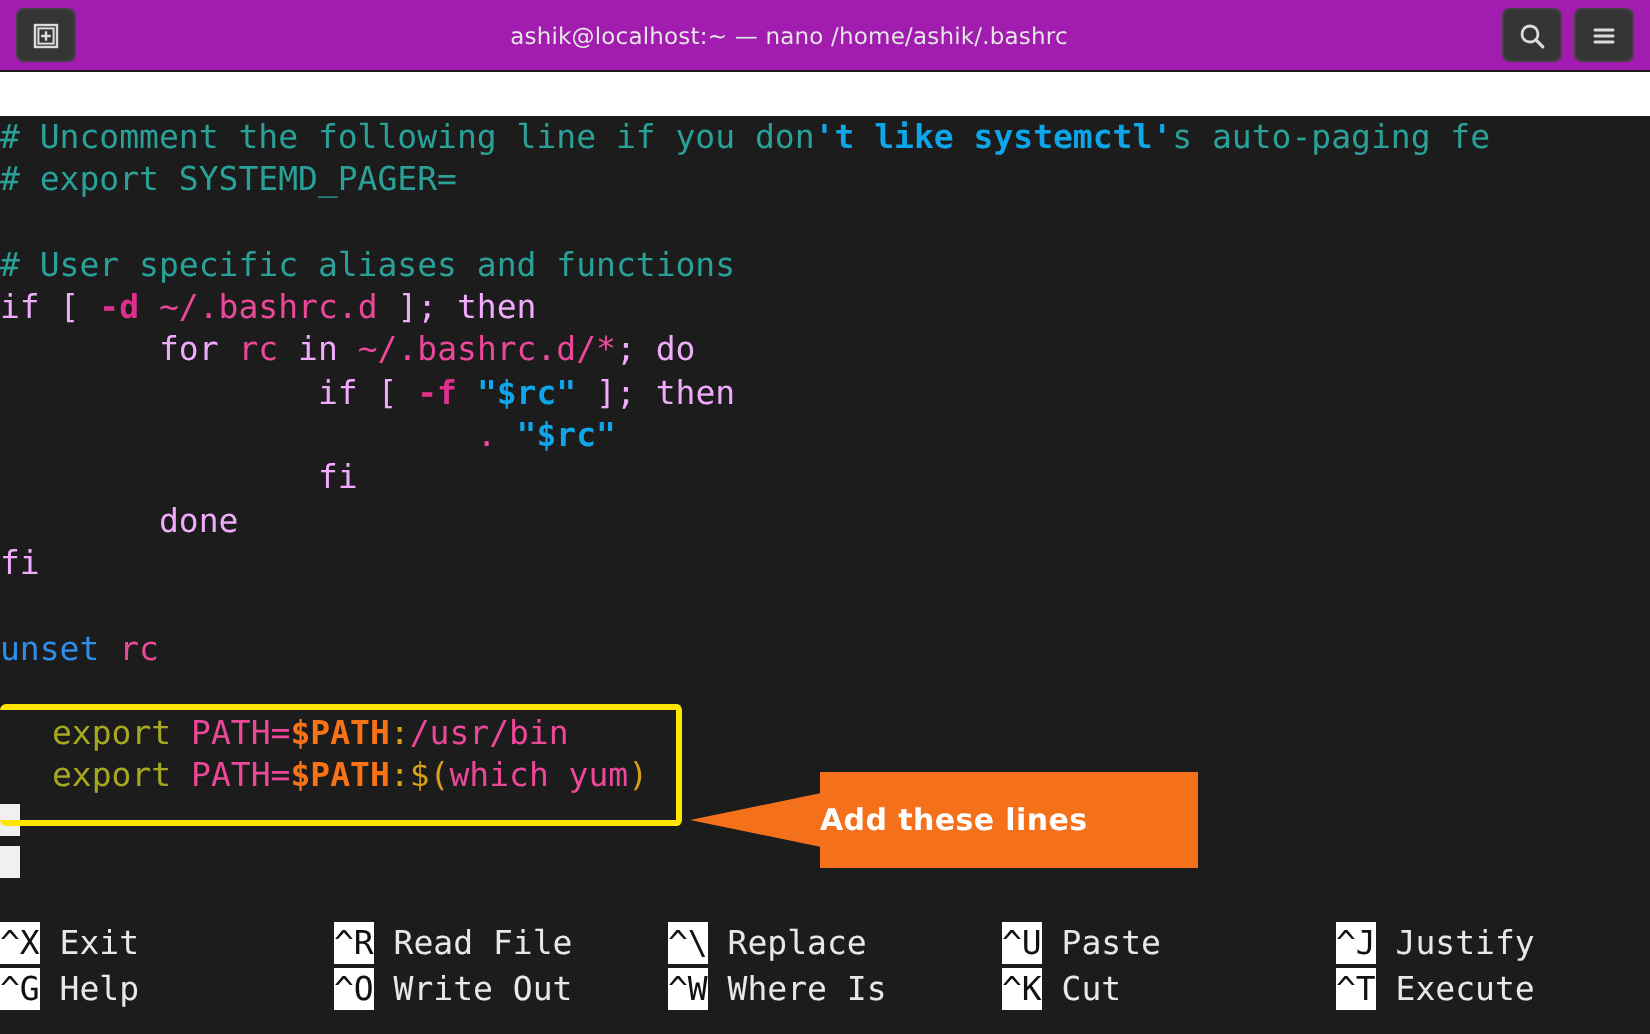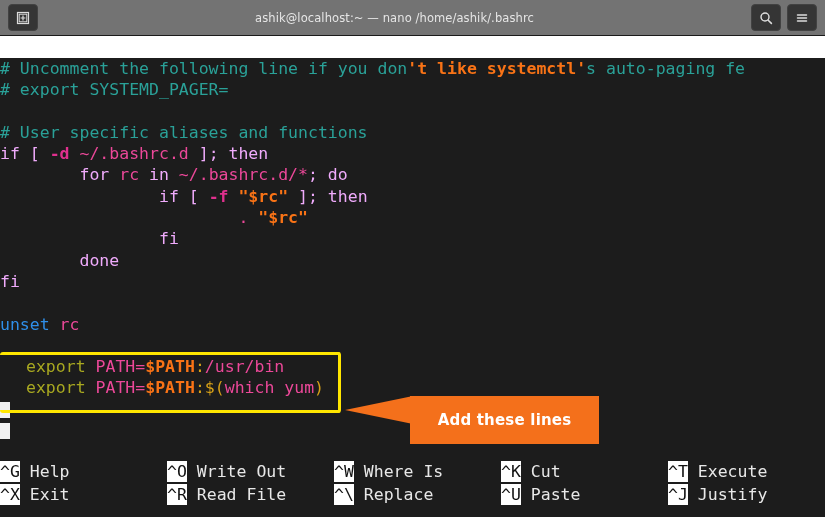--- a/index.html
+++ b/index.html
@@ -21,21 +21,21 @@
     background: #1c1c1c;
     overflow: hidden;
   }
 
   
   .titlebar {
     position: absolute;
     left: 0; top: 0;
     width: 825px;
     height: 36px;
-    background: #737373;
+    background: #a21caf;
     border-bottom: 1px solid #1a1a1a;
     display: flex;
     align-items: center;
     box-sizing: border-box;
     padding: 0 8px;
   }
   .tb-btn {
     width: 28px;
     height: 25px;
     border-radius: 4px;
@@ -97,21 +97,21 @@
     white-space: pre;
   }
   .code .ln {
     height: 21.3px;
     padding-left: 0px;
     white-space: pre;
   }
 
   
   .c-comment { color: #2aa198; }
-  .c-str     { color: #f97316; font-weight: bold; }
+  .c-str     { color: #0ea5e9; font-weight: bold; }
   .c-kw      { color: #f0abfc; }
   .c-flag    { color: #e0308e; font-weight: bold; }
   .c-plain   { color: #ec4899; }
   .c-blue    { color: #2f8ee8; font-weight: normal; }
   .c-var     { color: #f97316; font-weight: bold; }
   .c-op      { color: #d6a017; }
   .c-exp     { color: #a8a820; padding-left: 26px; }
 
   .cursor-blk {
     display: inline-block;
@@ -132,27 +132,27 @@
     border-left: none;
     box-sizing: border-box;
     border-radius: 3px;
     pointer-events: none;
   }
 
   
   .callout {
     position: absolute;
     left: 410px;
-    top: 360px;
+    top: 350px;
     width: 189px;
     height: 48px;
     background: #f4701b;
     display: flex;
     align-items: center;
-    justify-content: center;
+    justify-content: flex-start;
   }
   .callout span {
     color: #ffffff;
     font-family: "DejaVu Sans", sans-serif;
     font-weight: bold;
     font-size: 15px;
     letter-spacing: 0.2px;
   }
   .arrow {
     position: absolute;
@@ -231,30 +231,30 @@
 
     <svg class="arrow" viewBox="0 0 68 28">
       <polygon points="0,14 68,0 68,28" fill="#f4701b"></polygon>
     </svg>
 
     <div class="callout">
       <span>Add these lines</span>
     </div>
 
     <div class="shortcuts">
+      <div class="sc-row" id="sc-row-2">
+          <span class="sc-item" style="left: 0px;"><span class="sc-key">^X</span><span class="sc-lbl"> Exit</span></span>
+          <span class="sc-item" style="left: 167px;"><span class="sc-key">^R</span><span class="sc-lbl"> Read File</span></span>
+          <span class="sc-item" style="left: 334px;"><span class="sc-key">^\</span><span class="sc-lbl"> Replace</span></span>
+          <span class="sc-item" style="left: 501px;"><span class="sc-key">^U</span><span class="sc-lbl"> Paste</span></span>
+          <span class="sc-item" style="left: 668px;"><span class="sc-key">^J</span><span class="sc-lbl"> Justify</span></span>
+        </div>
       <div class="sc-row" id="sc-row-1">
           <span class="sc-item" style="left: 0px;"><span class="sc-key">^G</span><span class="sc-lbl"> Help</span></span>
           <span class="sc-item" style="left: 167px;"><span class="sc-key">^O</span><span class="sc-lbl"> Write Out</span></span>
           <span class="sc-item" style="left: 334px;"><span class="sc-key">^W</span><span class="sc-lbl"> Where Is</span></span>
           <span class="sc-item" style="left: 501px;"><span class="sc-key">^K</span><span class="sc-lbl"> Cut</span></span>
           <span class="sc-item" style="left: 668px;"><span class="sc-key">^T</span><span class="sc-lbl"> Execute</span></span>
         </div>
-      <div class="sc-row" id="sc-row-2">
-          <span class="sc-item" style="left: 0px;"><span class="sc-key">^X</span><span class="sc-lbl"> Exit</span></span>
-          <span class="sc-item" style="left: 167px;"><span class="sc-key">^R</span><span class="sc-lbl"> Read File</span></span>
-          <span class="sc-item" style="left: 334px;"><span class="sc-key">^\</span><span class="sc-lbl"> Replace</span></span>
-          <span class="sc-item" style="left: 501px;"><span class="sc-key">^U</span><span class="sc-lbl"> Paste</span></span>
-          <span class="sc-item" style="left: 668px;"><span class="sc-key">^J</span><span class="sc-lbl"> Justify</span></span>
-        </div>
     </div>
 
   </div>
 </div>
 
 </body></html>

